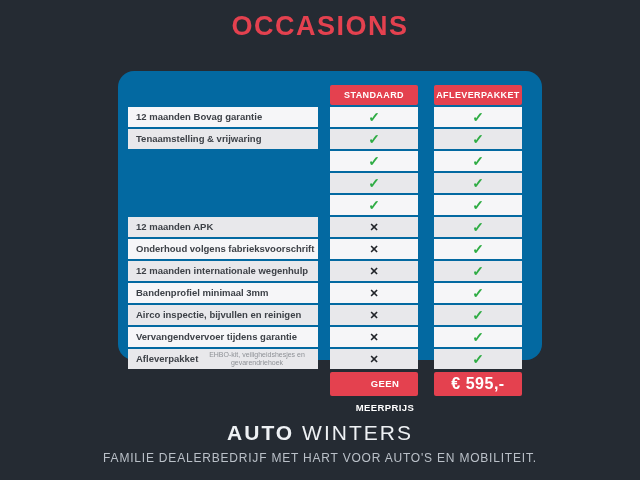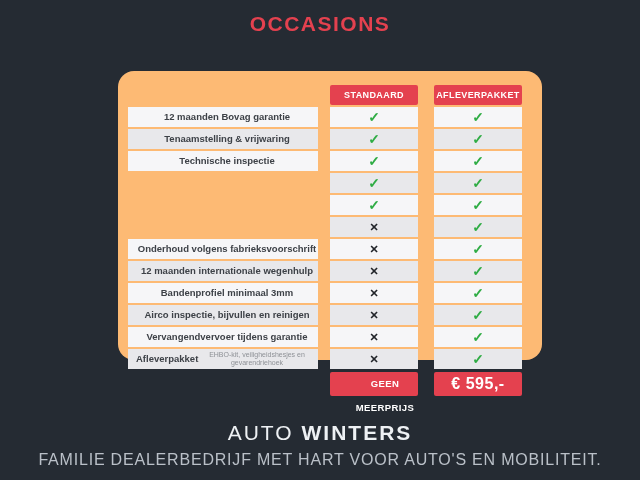--- a/index.html
+++ b/index.html
@@ -8,26 +8,26 @@
     background:var(--background,#252B33);
     font-family:"Liberation Sans",sans-serif;
     overflow:hidden;
   }
   .stage{position:relative;width:640px;height:480px;}
 
   
   .hdr{position:absolute;top:11px;left:0;width:640px;text-align:center;}
   .hdr-inner{display:inline-block;text-align:left;}
   .title{margin:0;font-size:28px;font-weight:bold;color:#FFFFFF;letter-spacing:0.5px;line-height:1.1;}
-  .subtitle{margin:1px 0 0 0;font-size:21px;font-weight:bold;color:var(--accent-red,#E4414F);letter-spacing:1.5px;line-height:1.1;}
+  .subtitle{margin:1px 0 0 0;font-size:27px;font-weight:bold;color:var(--accent-red,#E4414F);letter-spacing:1.5px;line-height:1.1;}
 
   
   .panel{
     position:absolute;left:118px;top:71px;width:424px;height:289px;
-    background:#fdba74;border-radius:16px;
+    background:#0369a1;border-radius:16px;
     padding:14px 0 0 10px;box-sizing:border-box;
   }
   .grid-row{
     display:grid;
     grid-template-columns:190px 12px 88px 16px 88px;
     margin-bottom:2px;
   }
   .c-label{grid-column:1;}
   .c-std{grid-column:3;}
   .c-afl{grid-column:5;}
@@ -36,21 +36,21 @@
     background:var(--accent-red,#E4414F);
     color:#FFFFFF;font-weight:bold;text-align:center;
     border-radius:2px;
   }
   .colhead{height:20px;line-height:20px;font-size:9px;letter-spacing:0.4px;}
   .price-row{margin-top:3px;}
   .pricebtn{height:24px;line-height:24px;}
   .price-std{font-size:9.5px;letter-spacing:0.4px;padding-left:22px;}
   .price-afl{font-size:16px;letter-spacing:0.5px;}
 
-  .cell{height:20px;line-height:20px;justify-content:center;}
+  .cell{height:20px;line-height:20px;}
   .body-row.odd  .cell{background:#F6F6F8;}
   .body-row.even .cell{background:#E8E8EB;}
 
   .c-label.cell{
     display:flex;align-items:center;
     padding-left:8px;box-sizing:border-box;
     font-size:9.5px;font-weight:bold;color:#3D4147;
     white-space:nowrap;
   }
   .note{
@@ -61,25 +61,25 @@
   }
   .mark{text-align:center;}
   .mark.check{color:var(--check-green,#2FAC44);font-weight:bold;font-size:14px;}
   .mark.cross{color:var(--cross-dark,#22252A);font-weight:bold;font-size:11px;}
 
   
   .brand{
     position:absolute;top:421px;left:0;width:640px;text-align:center;
     color:#EEF1F4;font-size:21px;letter-spacing:2px;
   }
-  .brand-light{font-weight:normal;}
-  .brand-bold{font-weight:bold;}
+  .brand-light{font-weight:bold;}
+  .brand-bold{font-weight:normal;}
   .tagline{
     position:absolute;top:451px;left:0;width:640px;text-align:center;
-    color:#BAC0C8;font-size:16px;letter-spacing:0.8px;
+    color:#BAC0C8;font-size:12px;letter-spacing:0.8px;
   }
 </style>
 </head>
 <body>
 
 <div class="stage">
 
   <div class="hdr">
     <div class="hdr-inner">
       <div class="subtitle">OCCASIONS</div>
@@ -101,35 +101,35 @@
           <div class="cell mark c-afl check">✓</div>
         </div>
         <div class="grid-row body-row even">
           <div class="cell c-label">
             <span>Tenaamstelling &amp; vrijwaring</span>
           </div>
           <div class="cell mark c-std check">✓</div>
           <div class="cell mark c-afl check">✓</div>
         </div>
         <div class="grid-row body-row odd">
-          <div class="cell c-label">
-            <span>Technische inspectie</span>
-          </div>
           <div class="cell mark c-std check">✓</div>
           <div class="cell mark c-afl check">✓</div>
         </div>
         <div class="grid-row body-row even">
           <div class="cell mark c-std check">✓</div>
           <div class="cell mark c-afl check">✓</div>
         </div>
         <div class="grid-row body-row odd">
           <div class="cell mark c-std check">✓</div>
           <div class="cell mark c-afl check">✓</div>
         </div>
         <div class="grid-row body-row even">
+          <div class="cell c-label">
+            <span>12 maanden APK</span>
+          </div>
           <div class="cell mark c-std cross">✕</div>
           <div class="cell mark c-afl check">✓</div>
         </div>
         <div class="grid-row body-row odd">
           <div class="cell c-label">
             <span>Onderhoud volgens fabrieksvoorschrift</span>
           </div>
           <div class="cell mark c-std cross">✕</div>
           <div class="cell mark c-afl check">✓</div>
         </div>

